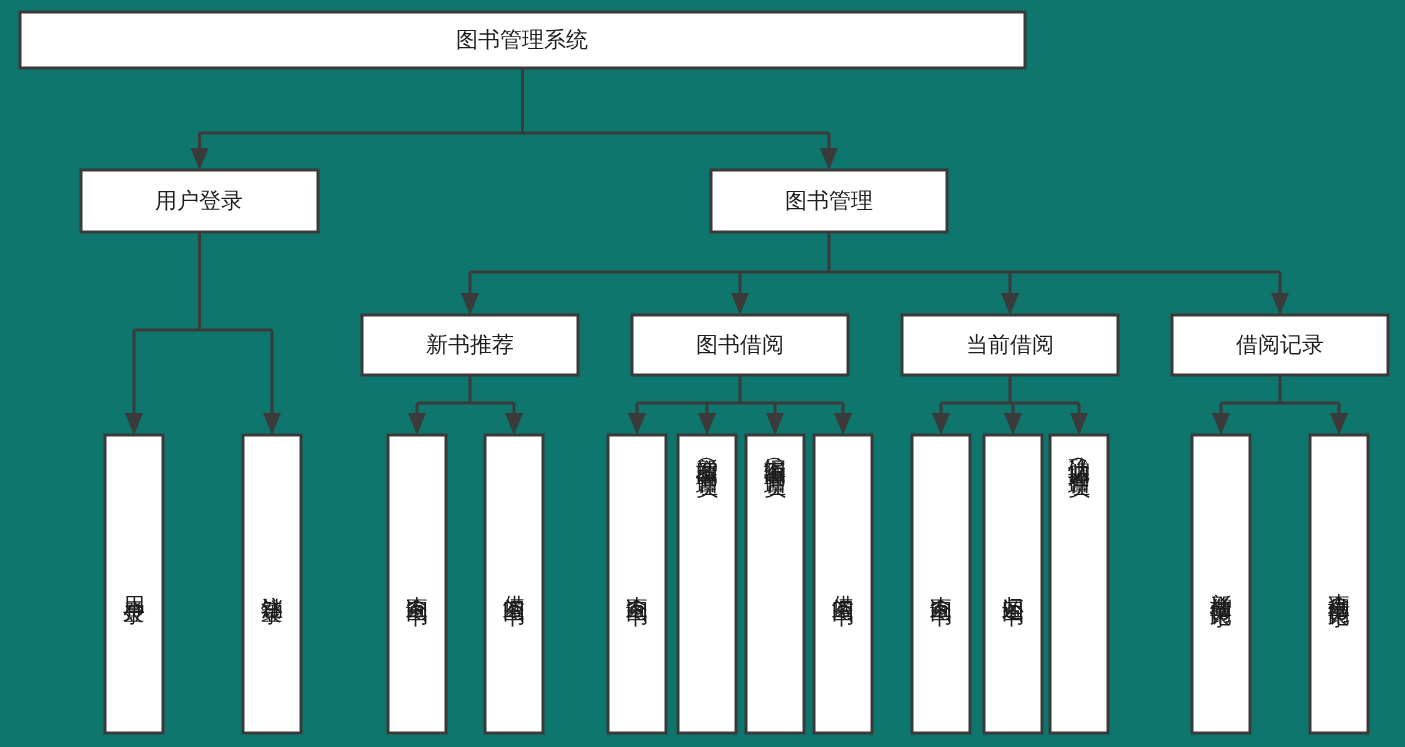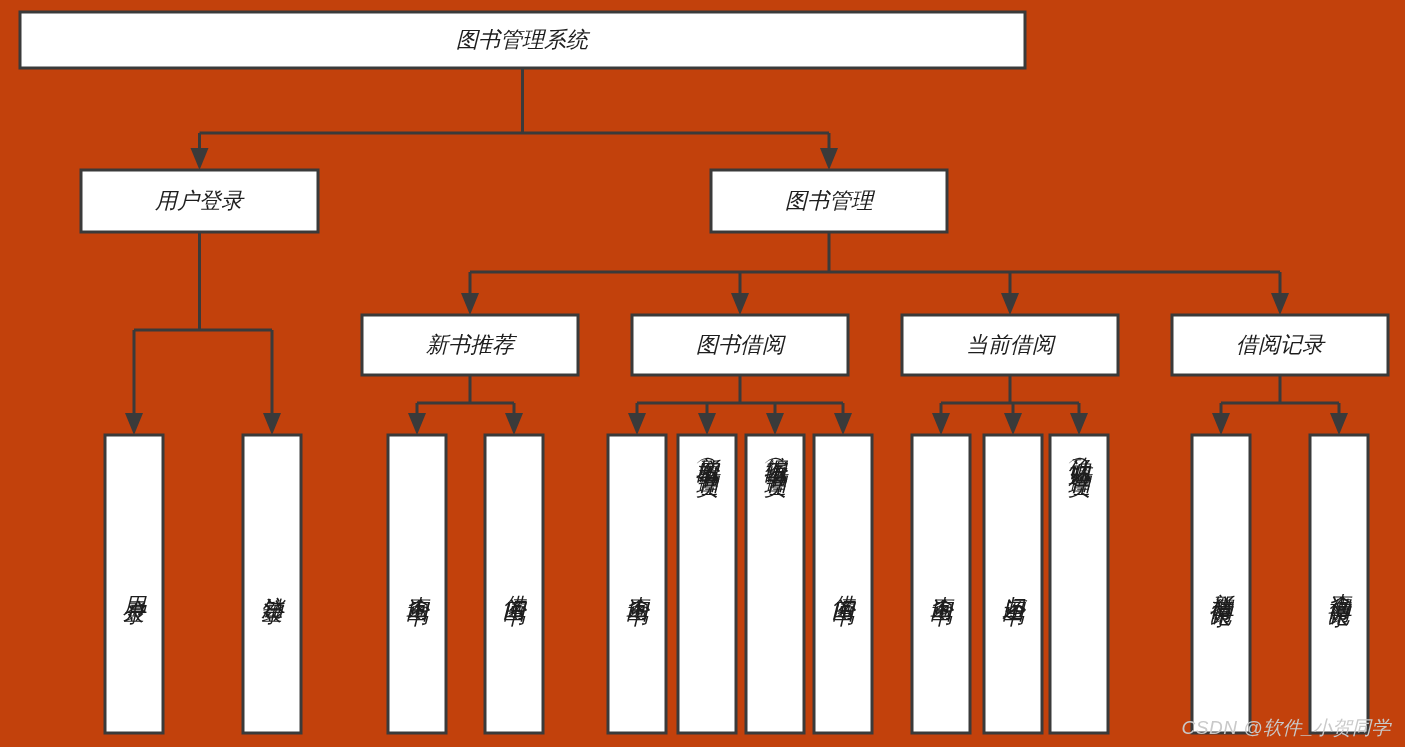--- a/index.html
+++ b/index.html
@@ -7,23 +7,22 @@
     padding: 0;
     background: #ffffff;
   }
   body {
     font-family: "Liberation Sans", "DejaVu Sans", sans-serif;
   }
   #stage {
     position: relative;
     width: 1405px;
     height: 747px;
-    background: #c2410c;
+    background: #0f766e;
     overflow: hidden;
-    font-style: italic;
   }
   #diagram {
     position: absolute;
     left: 0;
     top: 0;
     width: 1405px;
     height: 747px;
     display: block;
   }
   .node-box {
@@ -216,15 +215,14 @@
   <div class="leaf-label-wrap" style="left:608px; top:435px; width:58px; height:298px;">查询图书</div>
   <div class="leaf-label-wrap" style="left:678px; top:435px; width:58px; height:298px; justify-content:flex-start; padding-top:4px; box-sizing:border-box;">新增图书（管理员）</div>
   <div class="leaf-label-wrap" style="left:746px; top:435px; width:58px; height:298px; justify-content:flex-start; padding-top:4px; box-sizing:border-box;">编辑图书（管理员）</div>
   <div class="leaf-label-wrap" style="left:814px; top:435px; width:58px; height:298px;">借阅图书</div>
   <div class="leaf-label-wrap" style="left:912px; top:435px; width:58px; height:298px;">查询图书</div>
   <div class="leaf-label-wrap" style="left:984px; top:435px; width:58px; height:298px;">归还图书</div>
   <div class="leaf-label-wrap" style="left:1050px; top:435px; width:58px; height:298px; justify-content:flex-start; padding-top:4px; box-sizing:border-box;">确认归还（管理员）</div>
   <div class="leaf-label-wrap" style="left:1192px; top:435px; width:58px; height:298px;">新增借阅记录</div>
   <div class="leaf-label-wrap" style="left:1310px; top:435px; width:58px; height:298px;">查询借阅记录</div>
 
-  <div class="watermark">CSDN @软件_小贺同学</div>
 
 </div>
 
 </body></html>

